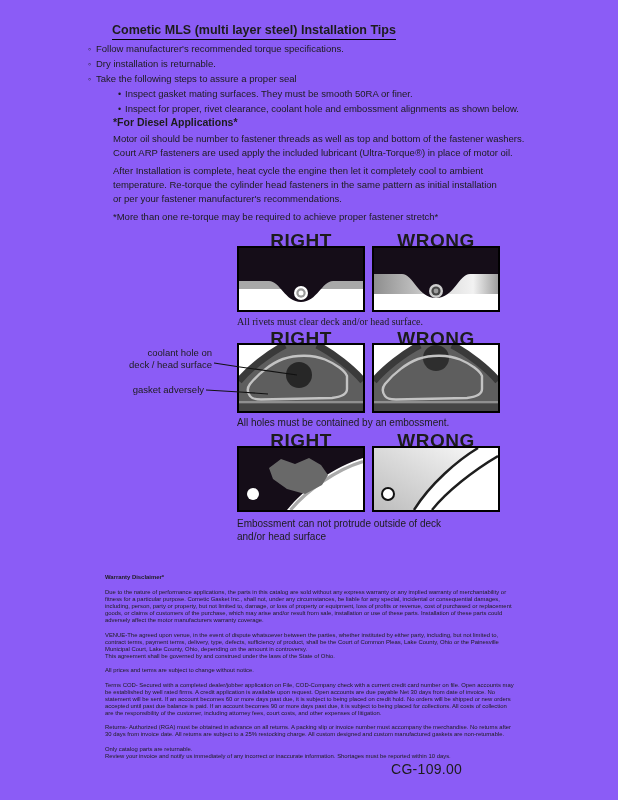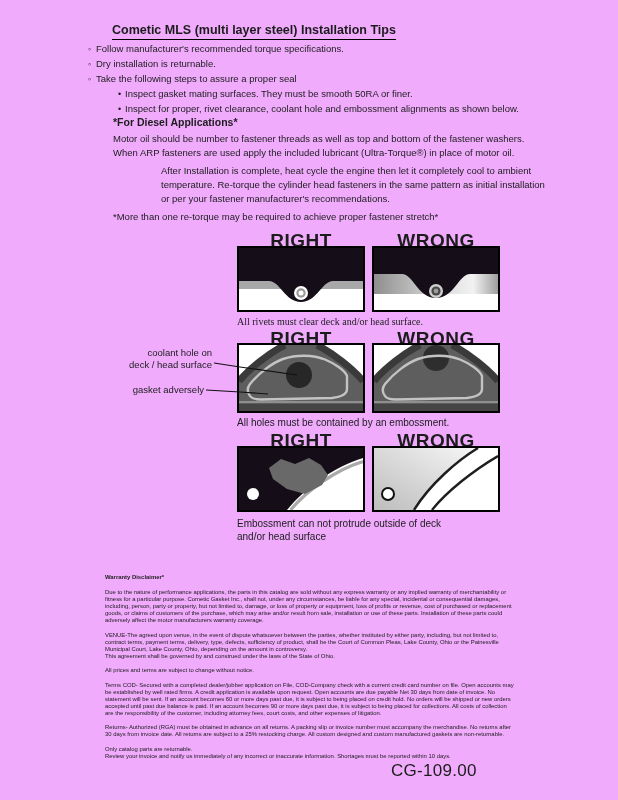--- a/index.html
+++ b/index.html
@@ -1,35 +1,35 @@
 <!DOCTYPE html>
 <html><head>
 <meta charset="utf-8">
 <style>
   html,body{margin:0;padding:0;background:#fff;}
-  #page{position:relative;width:618px;height:800px;background:#f0abfc;overflow:hidden;
+  #page{position:relative;width:618px;height:800px;background:#8b5cf6;overflow:hidden;
         font-family:"Liberation Sans", sans-serif;color:#1c1c1c;}
   .abs{position:absolute;}
   .t{font-size:9.5px;white-space:nowrap;}
   .title{font-size:12.5px;font-weight:bold;white-space:nowrap;border-bottom:1.4px solid #000;padding-bottom:2px;}
   .bullet-row{display:flex;align-items:flex-start;height:15px;font-size:9.5px;white-space:nowrap;}
   .bullet-glyph{width:8px;font-size:9px;line-height:13px;}
   .sub-glyph{width:7px;font-size:9px;line-height:13px;}
   .heading{font-size:10.5px;font-weight:bold;white-space:nowrap;}
   .para .ln{font-size:9.5px;line-height:14px;white-space:nowrap;}
   .rw-label{width:128px;text-align:center;font-size:19px;font-weight:600;letter-spacing:.5px;}
   .panel{width:128px;border:2px solid #000;box-sizing:border-box;background:#fff;line-height:0;}
   .p62{height:66px;} .p70{height:70px;}
   .caption{font-size:10px;line-height:13px;white-space:nowrap;}
   .fig-label{font-size:9.5px;line-height:12px;text-align:right;white-space:nowrap;}
   .legal{width:415px;}
   .legal .hd{font-size:5.9px;font-weight:bold;margin:0 0 9px 0;}
   .legal .blk{margin:0 0 7.5px 0;}
   .legal .ln{font-size:5.9px;line-height:7px;white-space:nowrap;}
-  .footer-code{font-size:17px;letter-spacing:.3px;white-space:nowrap;}
+  .footer-code{font-size:14px;letter-spacing:.3px;white-space:nowrap;}
   svg.overlay{position:absolute;left:0;top:0;width:618px;height:800px;pointer-events:none;}
 </style>
 </head>
 <body>
 
 <div id="page">
 
   <div class="abs" style="left:112px;top:20px;">
     <span class="title">Cometic MLS (multi layer steel) Installation Tips</span>
   </div>
@@ -53,23 +53,23 @@
     </div>
     <div class="bullet-row" style="margin-left:30px;">
       <span class="sub-glyph">•</span>
       <span>Inspect for proper, rivet clearance, coolant hole and embossment alignments as shown below.</span>
     </div>
   </div>
 
   <div class="abs heading" style="left:113px;top:116px;">*For Diesel Applications*</div>
   <div class="abs para" style="left:113px;top:132px;">
       <div class="ln">Motor oil should be number to fastener threads as well as top and bottom of the fastener washers.</div>
-      <div class="ln">When ARP fasteners are used apply the included lubricant (Ultra-Torque®) in place of motor oil.</div>
-    </div>
-  <div class="abs para" style="left:113px;top:164px;margin-left:48px;">
+      <div class="ln">Court ARP fasteners are used apply the included lubricant (Ultra-Torque®) in place of motor oil.</div>
+    </div>
+  <div class="abs para" style="left:113px;top:164px;">
       <div class="ln">After Installation is complete, heat cycle the engine then let it completely cool to ambient</div>
       <div class="ln">temperature. Re-torque the cylinder head fasteners in the same pattern as initial installation</div>
       <div class="ln">or per your fastener manufacturer's recommendations.</div>
     </div>
   <div class="abs t" style="left:113px;top:211px;">*More than one re-torque may be required to achieve proper fastener stretch*</div>
 
   <div class="abs rw-label" style="left:237px;top:230px;">RIGHT</div>
   <div class="abs rw-label" style="left:372px;top:230px;">WRONG</div>
 
   <div class="abs panel p62" style="left:237px;top:246px;">

